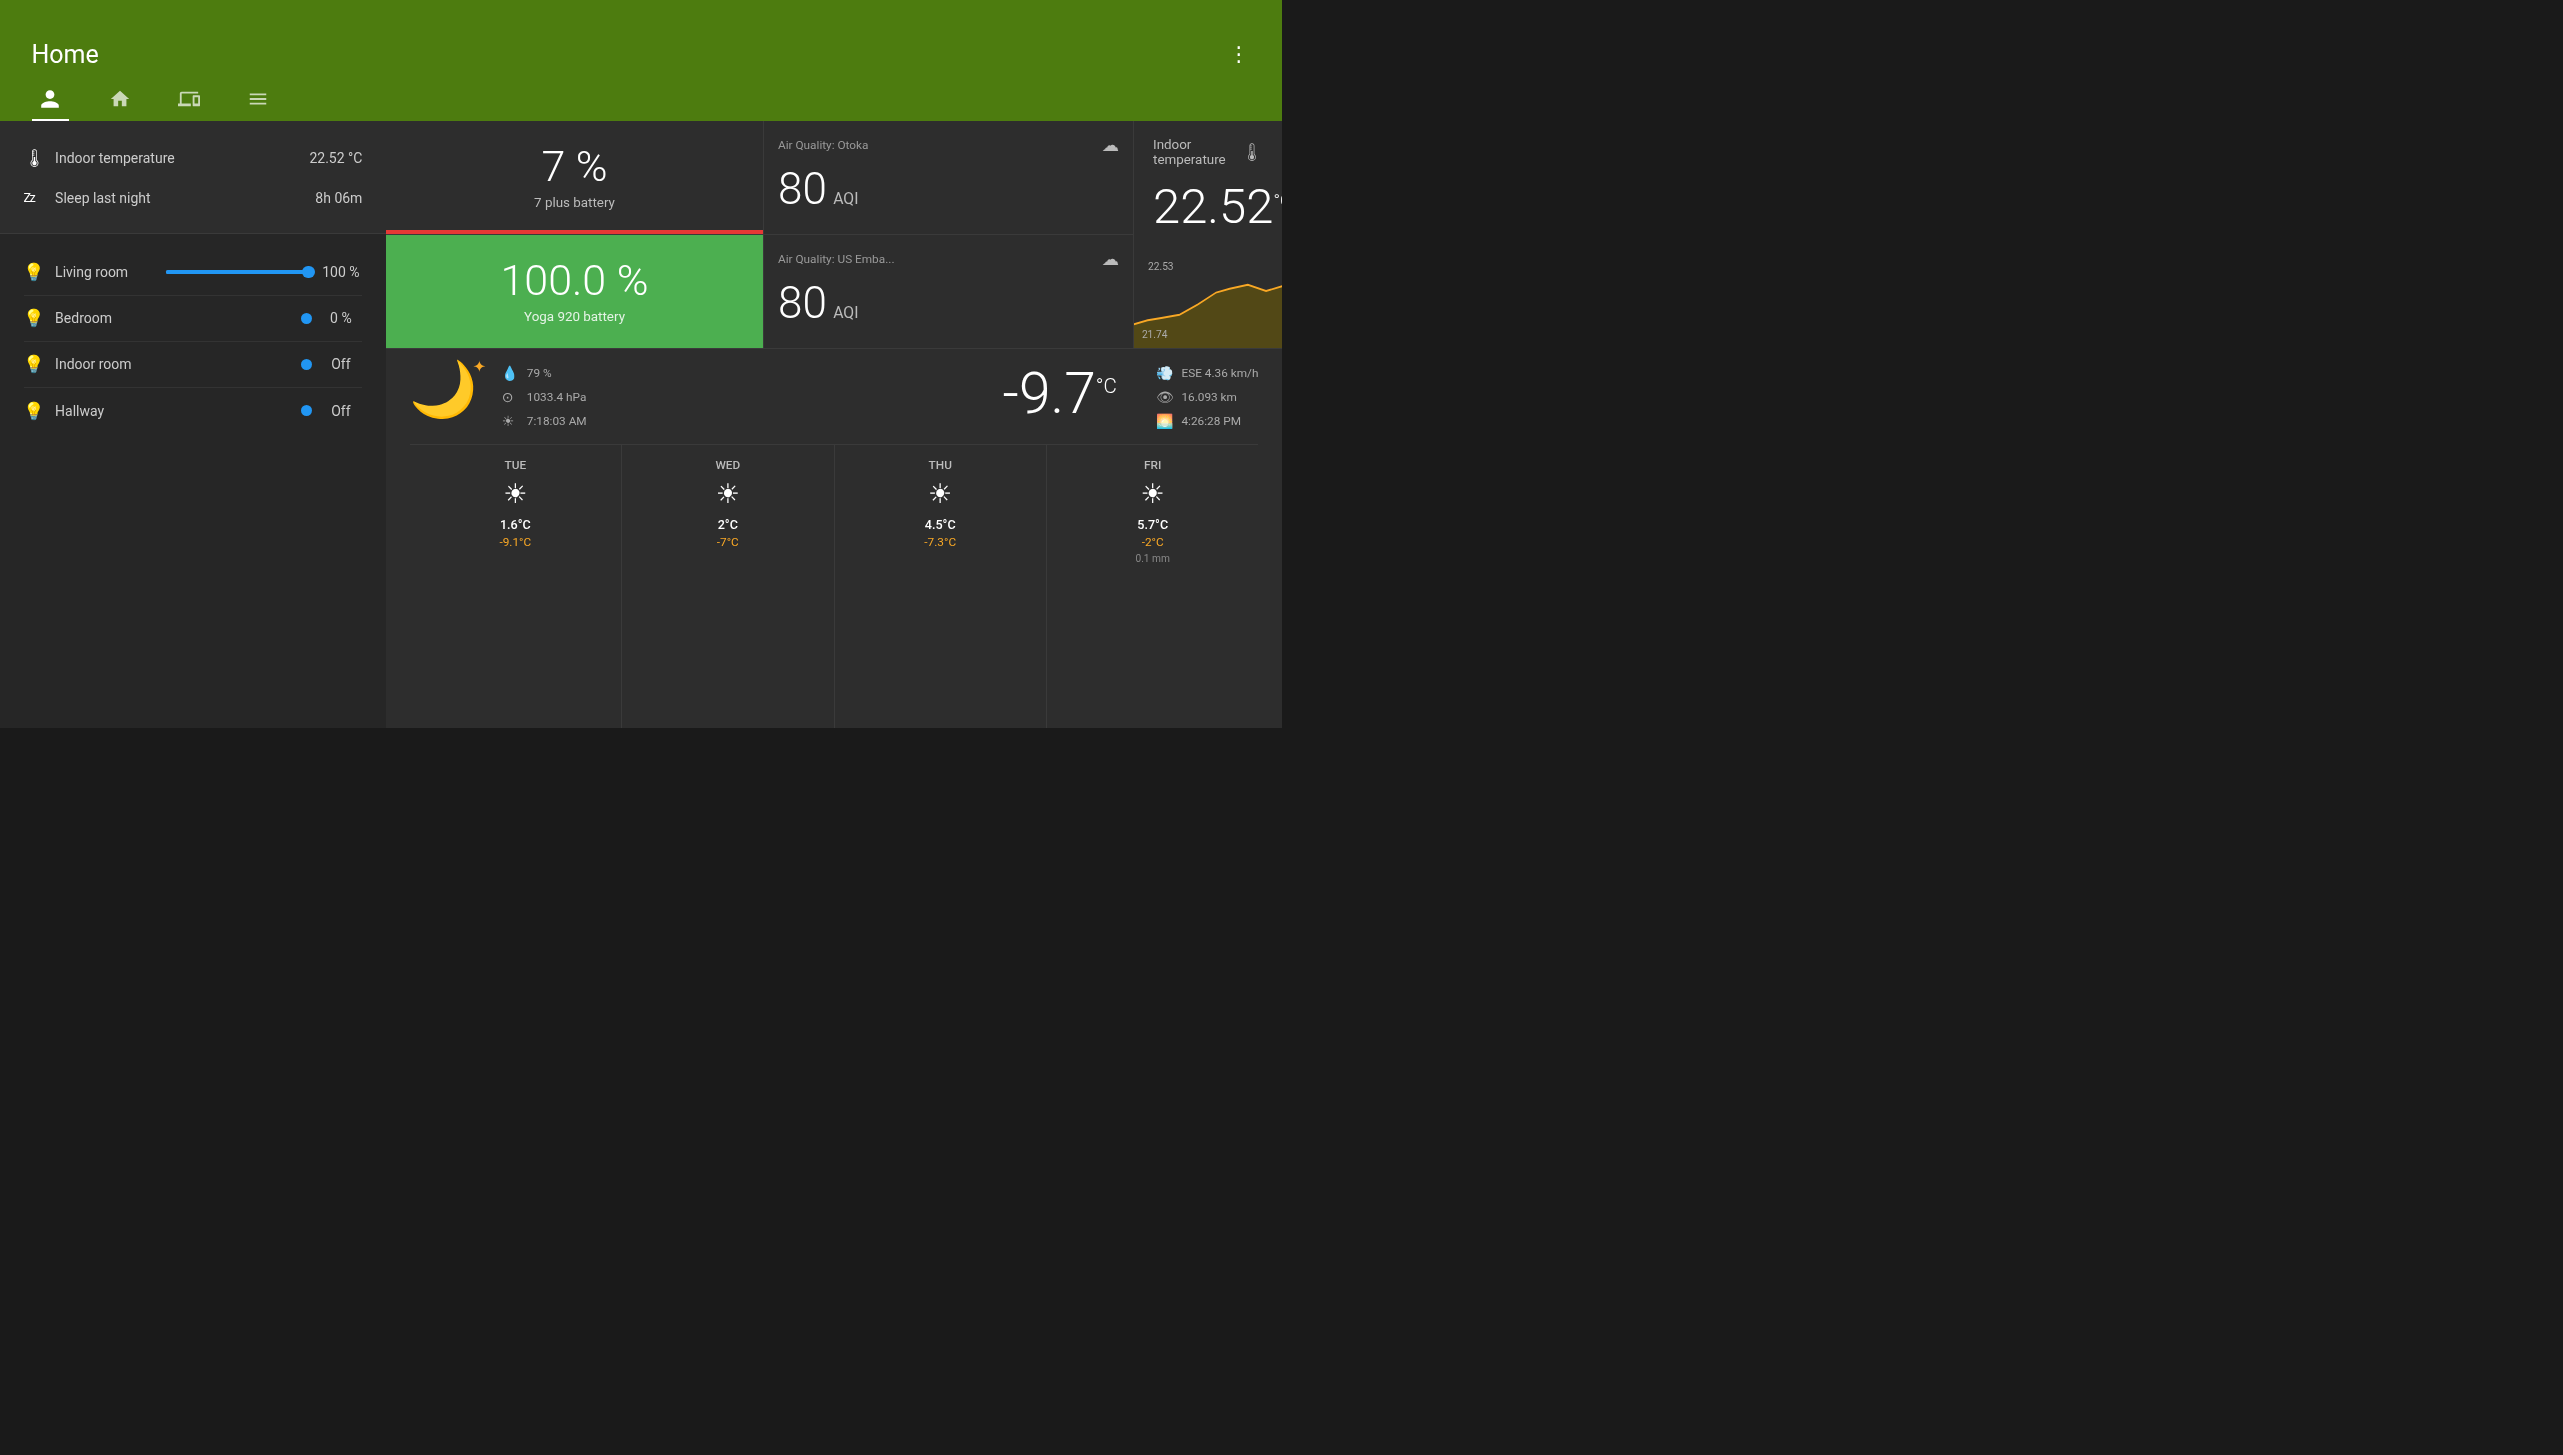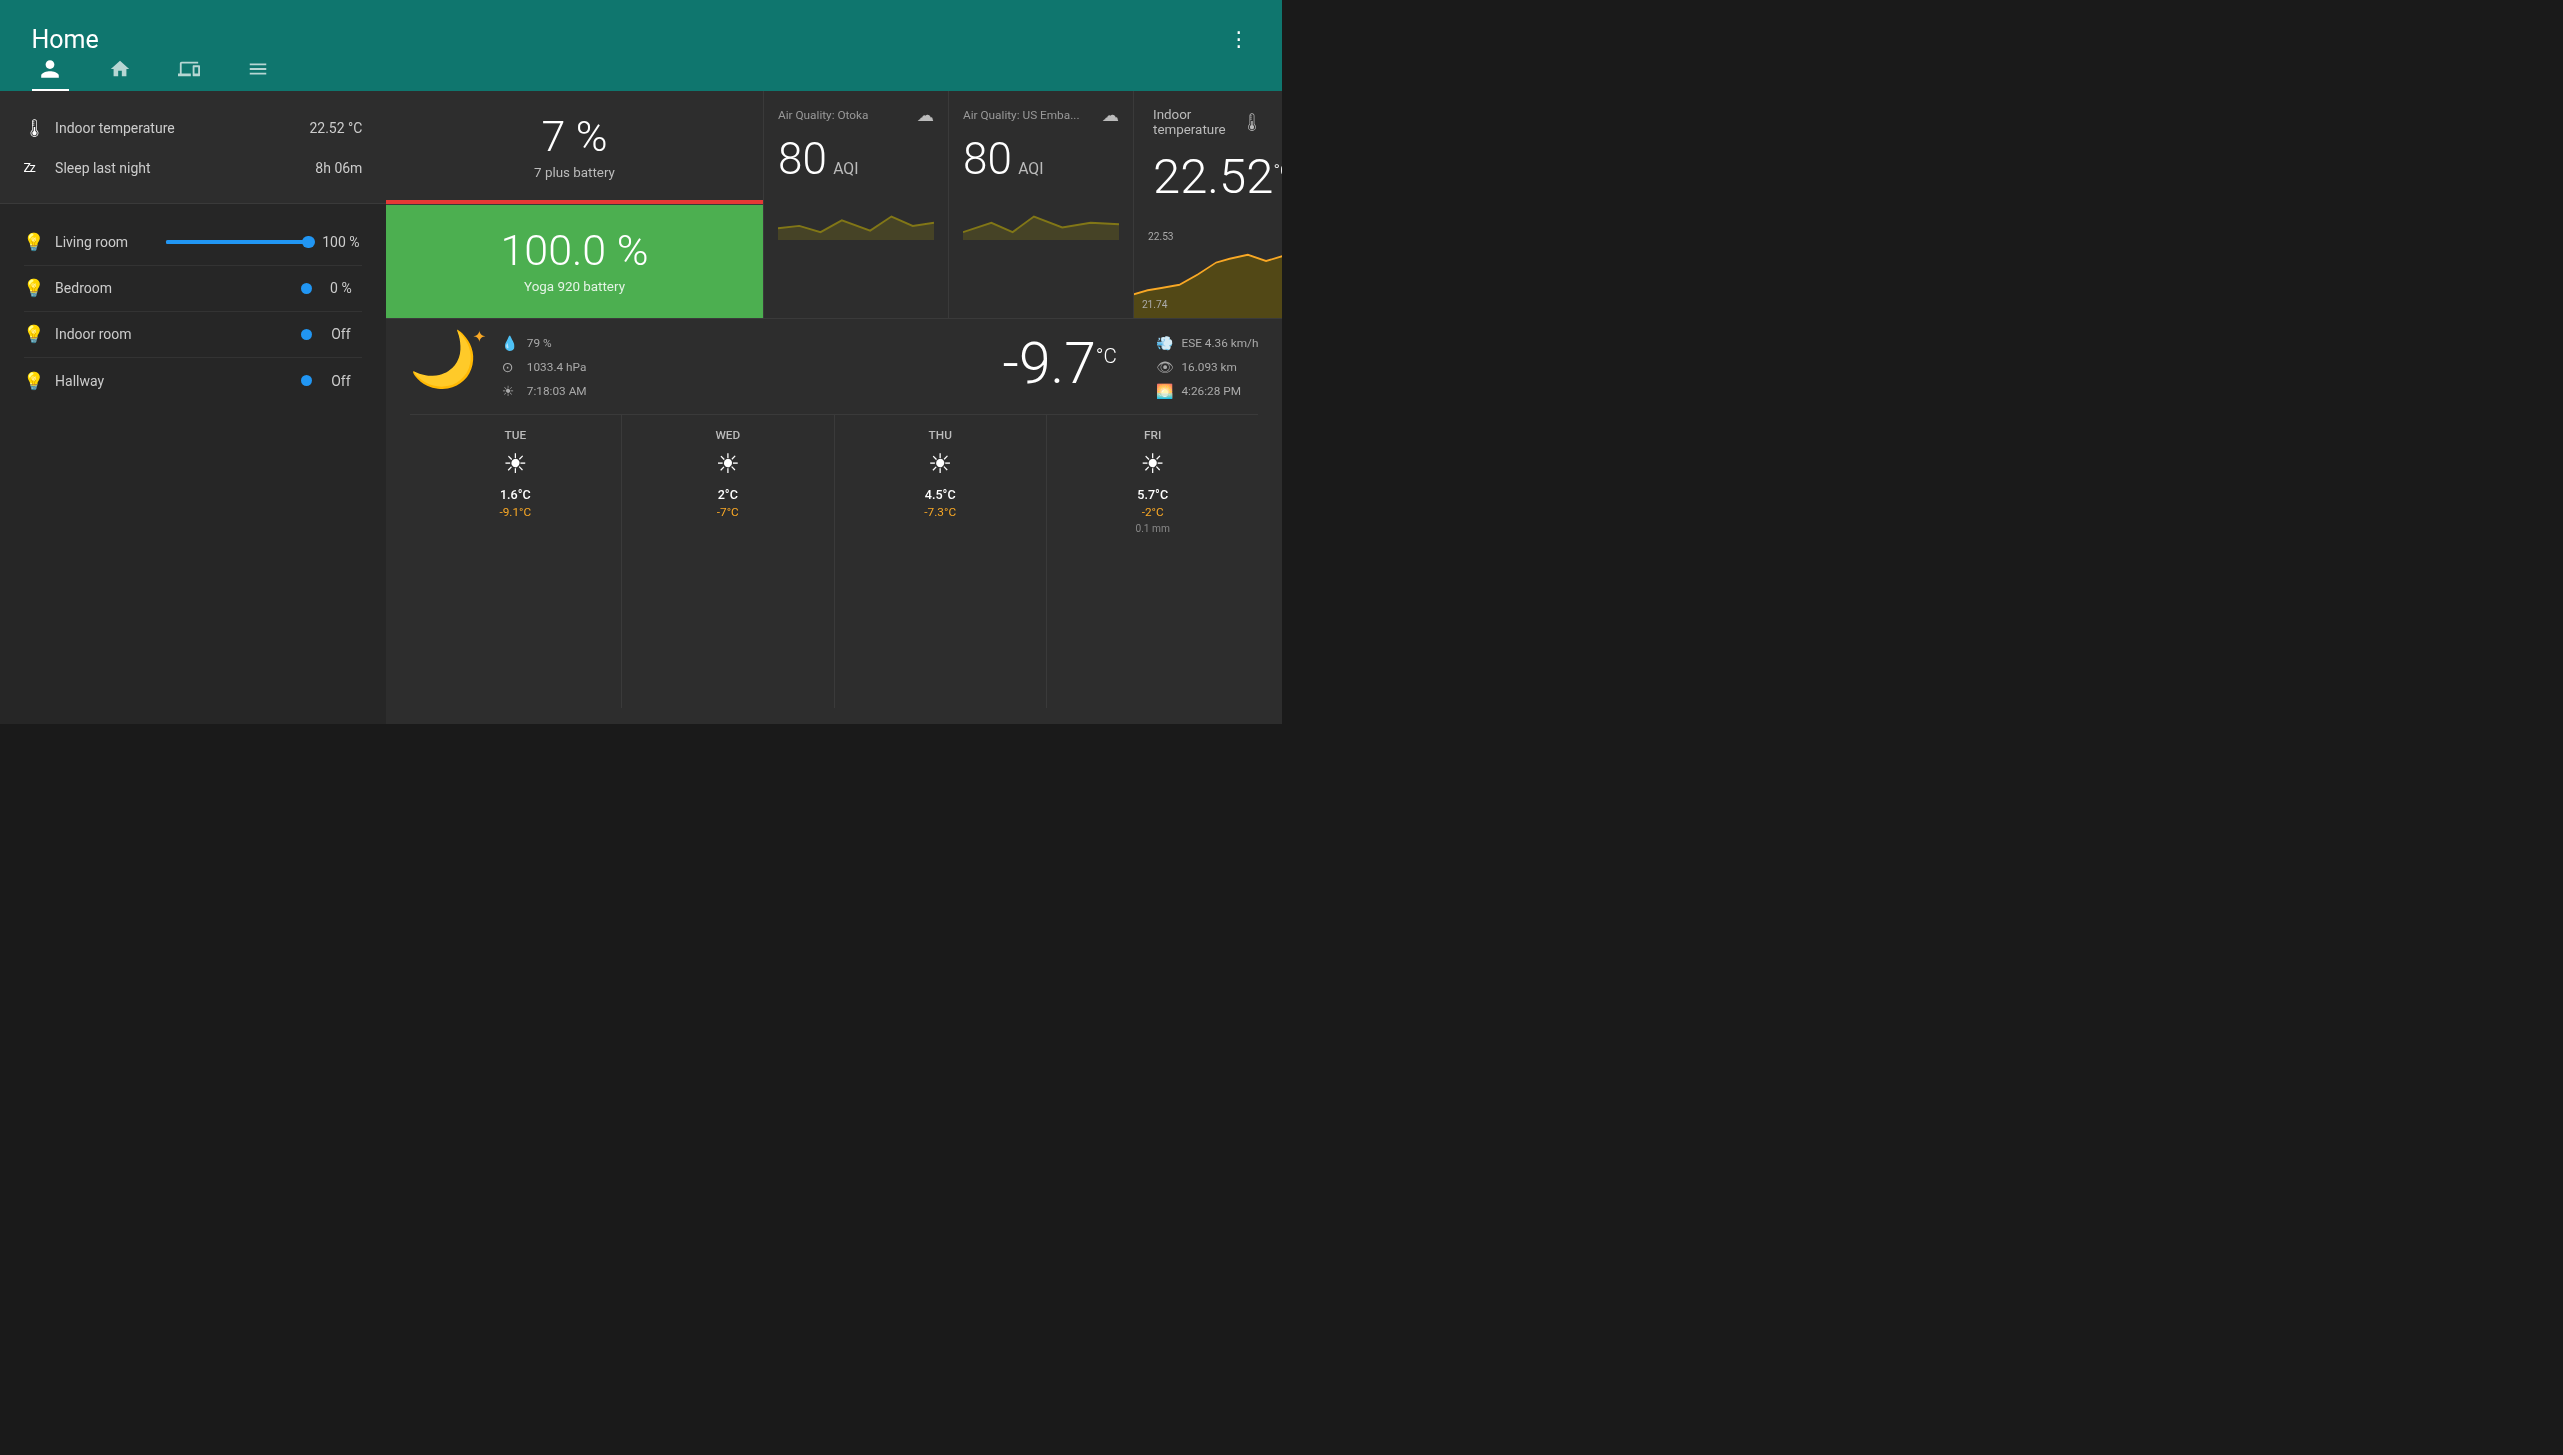--- a/index.html
+++ b/index.html
@@ -7,22 +7,22 @@
       background: #1a1a1a;
       font-family: 'Roboto', Arial, sans-serif;
       color: #fff;
       width: 1282px;
       height: 728px;
       overflow: hidden;
     }
 
     
     .header {
-      background: #0f766e;
-      height: 91px;
+      background: #4d7c0f;
+      height: 121px;
       display: flex;
       align-items: center;
       padding: 0 31.5px;
       position: relative;
     }
     .header-title {
       font-size: 25px;
       font-weight: 400;
       color: #fff;
     }
@@ -196,20 +196,21 @@
       right: 0;
       height: 3.9px;
       background: #e53935;
     }
 
     
     .air-section {
       display: flex;
       width: 370px;
       flex-shrink: 0;
+      flex-direction: column;
     }
     .air-card {
       flex: 1;
       background: #2d2d2d;
       border-right: 0.8px solid #3a3a3a;
       border-bottom: 0.8px solid #3a3a3a;
       padding: 14px;
       display: flex;
       flex-direction: column;
       overflow: hidden;

